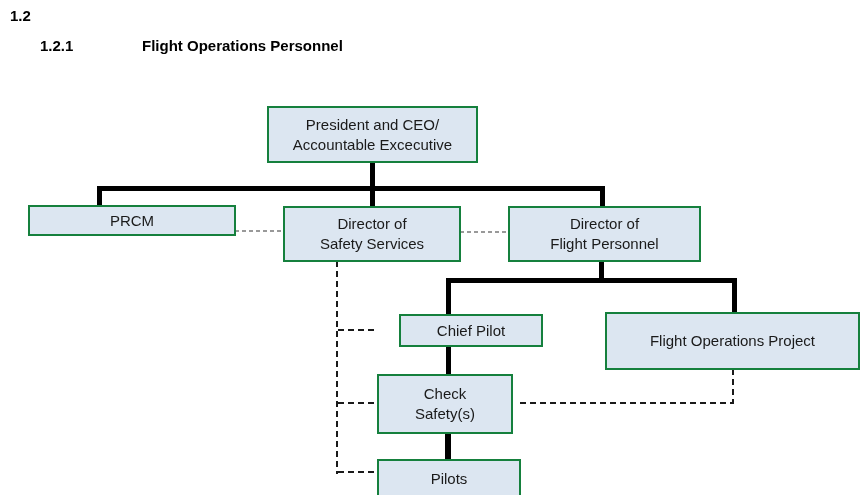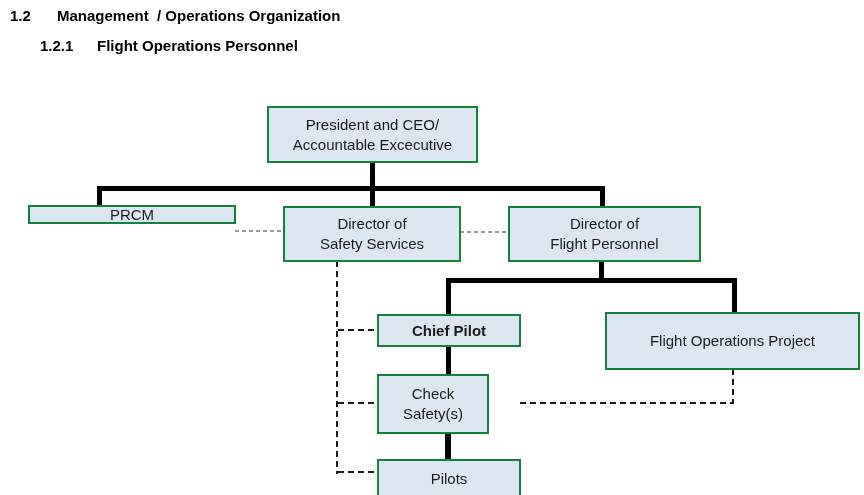--- a/index.html
+++ b/index.html
@@ -2,21 +2,21 @@
 <html><head>
 <meta charset="utf-8">
 <style>
   html,body{margin:0;padding:0;background:#ffffff;}
   .canvas{
     position:relative;width:864px;height:495px;background:#ffffff;
     font-family:"Liberation Sans",sans-serif;overflow:hidden;
   }
   .heading{
     position:absolute;display:flex;align-items:baseline;
-    font-weight:bold;font-size:15px;color:#000000;white-space:pre;
+    font-weight:bold;font-size:15px;color:#000000;white-space:pre;gap:45px;
   }
   .heading .num{display:inline-block;}
   .h1 .num{min-width:47px;}
   .h2 .num{min-width:57px;}
   .h3 .num{min-width:78px;}
   .node{
     position:absolute;box-sizing:border-box;
     background:#dce6f1;border:2px solid #15803d;
     display:flex;flex-direction:column;align-items:center;justify-content:center;
     text-align:center;font-size:15px;line-height:1.32;color:#1a1a1a;
@@ -29,21 +29,20 @@
   .dashb-v{position:absolute;width:2px;
     background:repeating-linear-gradient(180deg,#1a1a1a 0 6px,transparent 6px 10px);}
 </style>
 </head>
 <body>
 
 <div class="canvas">
 
   <div class="heading h1" style="left:10px;top:7px;">
     <span class="num">1.2</span>
-    <span class="txt">Management  / Operations Organization</span>
   </div>
   <div class="heading h2" style="left:40px;top:37px;">
     <span class="num">1.2.1</span>
     <span class="txt">Flight Operations Personnel</span>
   </div>
 
   <div class="solid" style="left:370px;top:161px;width:5px;height:27px;"></div>
   <div class="solid" style="left:97px;top:186px;width:508px;height:5px;"></div>
   <div class="solid" style="left:97px;top:186px;width:5px;height:20px;"></div>
   <div class="solid" style="left:370px;top:186px;width:5px;height:21px;"></div>
@@ -62,38 +61,38 @@
   <div class="dashb-h" style="left:338px;top:329px;width:40px;"></div>
   <div class="dashb-h" style="left:338px;top:402px;width:40px;"></div>
   <div class="dashb-h" style="left:338px;top:471px;width:40px;"></div>
   <div class="dashb-v" style="left:732px;top:369px;height:35px;"></div>
   <div class="dashb-h" style="left:520px;top:402px;width:214px;"></div>
 
   <div class="node" style="left:267px;top:106px;width:211px;height:57px;">
     <span>President and CEO/</span>
     <span>Accountable Excecutive</span>
   </div>
-  <div class="node" style="left:28px;top:205px;width:208px;height:19px;">
+  <div class="node" style="left:28px;top:205px;width:208px;height:31px;">
     <span>PRCM</span>
   </div>
   <div class="node" style="left:283px;top:206px;width:178px;height:56px;">
     <span>Director of</span>
     <span>Safety Services</span>
   </div>
   <div class="node" style="left:508px;top:206px;width:193px;height:56px;">
     <span>Director of</span>
     <span>Flight Personnel</span>
   </div>
-  <div class="node" style="left:377px;top:314px;width:144px;height:33px;font-weight:bold;">
+  <div class="node" style="left:399px;top:314px;width:144px;height:33px;">
     <span>Chief Pilot</span>
   </div>
   <div class="node" style="left:605px;top:312px;width:255px;height:58px;justify-content:center;">
     <span>Flight Operations Project</span>
   </div>
-  <div class="node" style="left:377px;top:374px;width:112px;height:60px;">
+  <div class="node" style="left:377px;top:374px;width:136px;height:60px;">
     <span>Check</span>
     <span>Safety(s)</span>
   </div>
   <div class="node" style="left:377px;top:459px;width:144px;height:40px;">
     <span>Pilots</span>
   </div>
 
 </div>
 
 </body></html>

